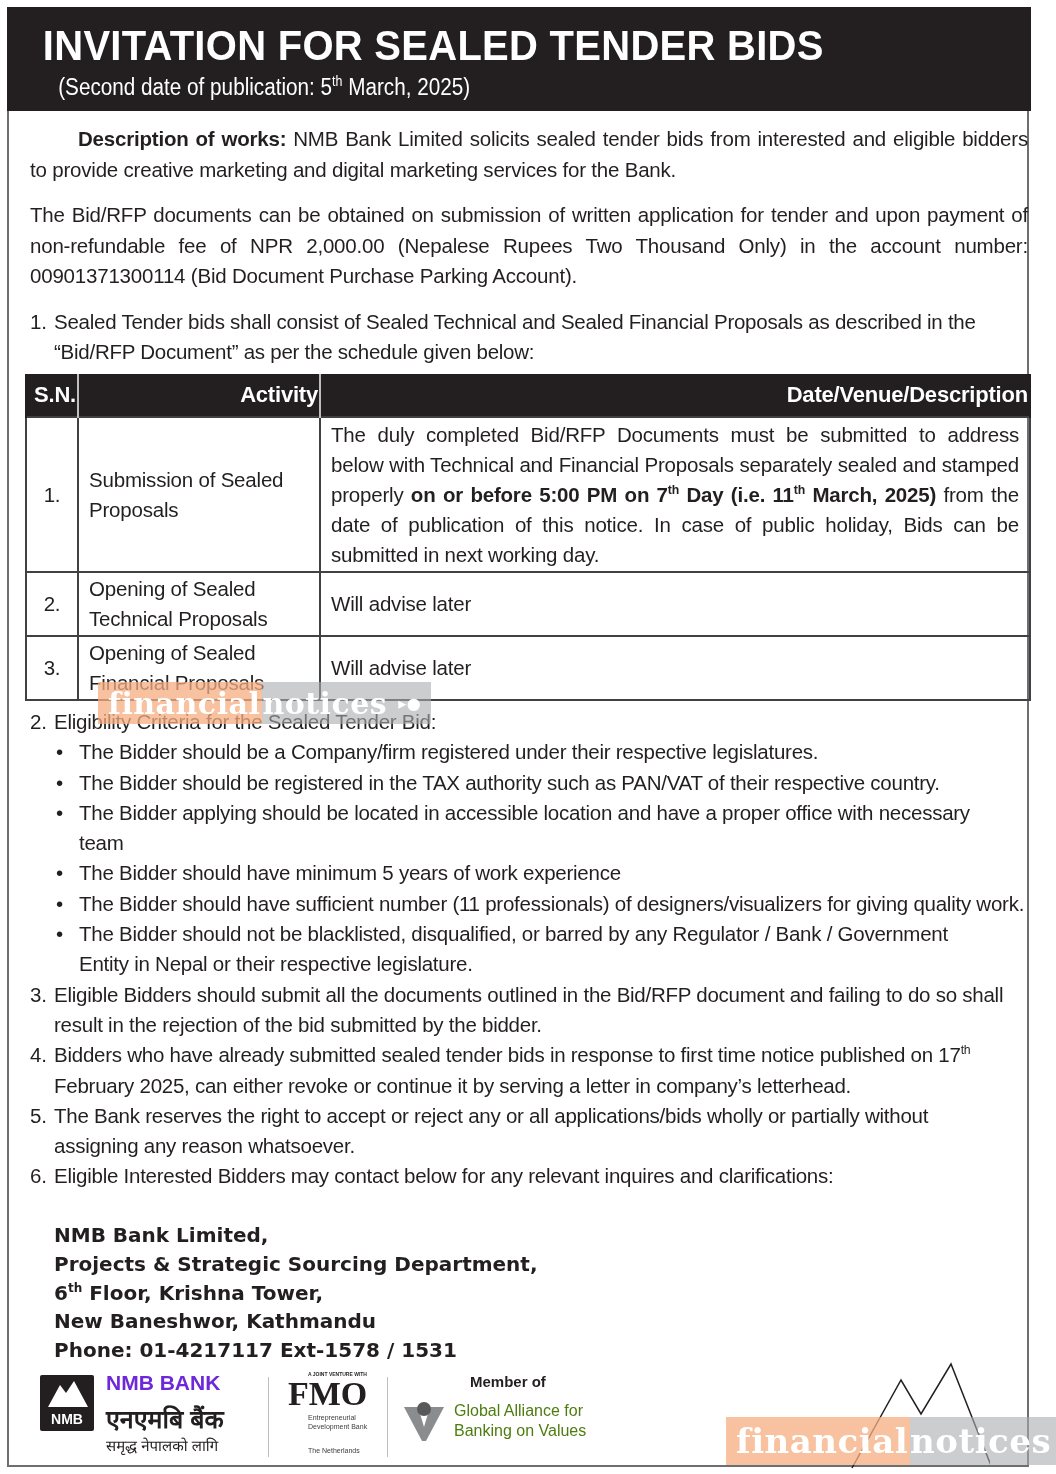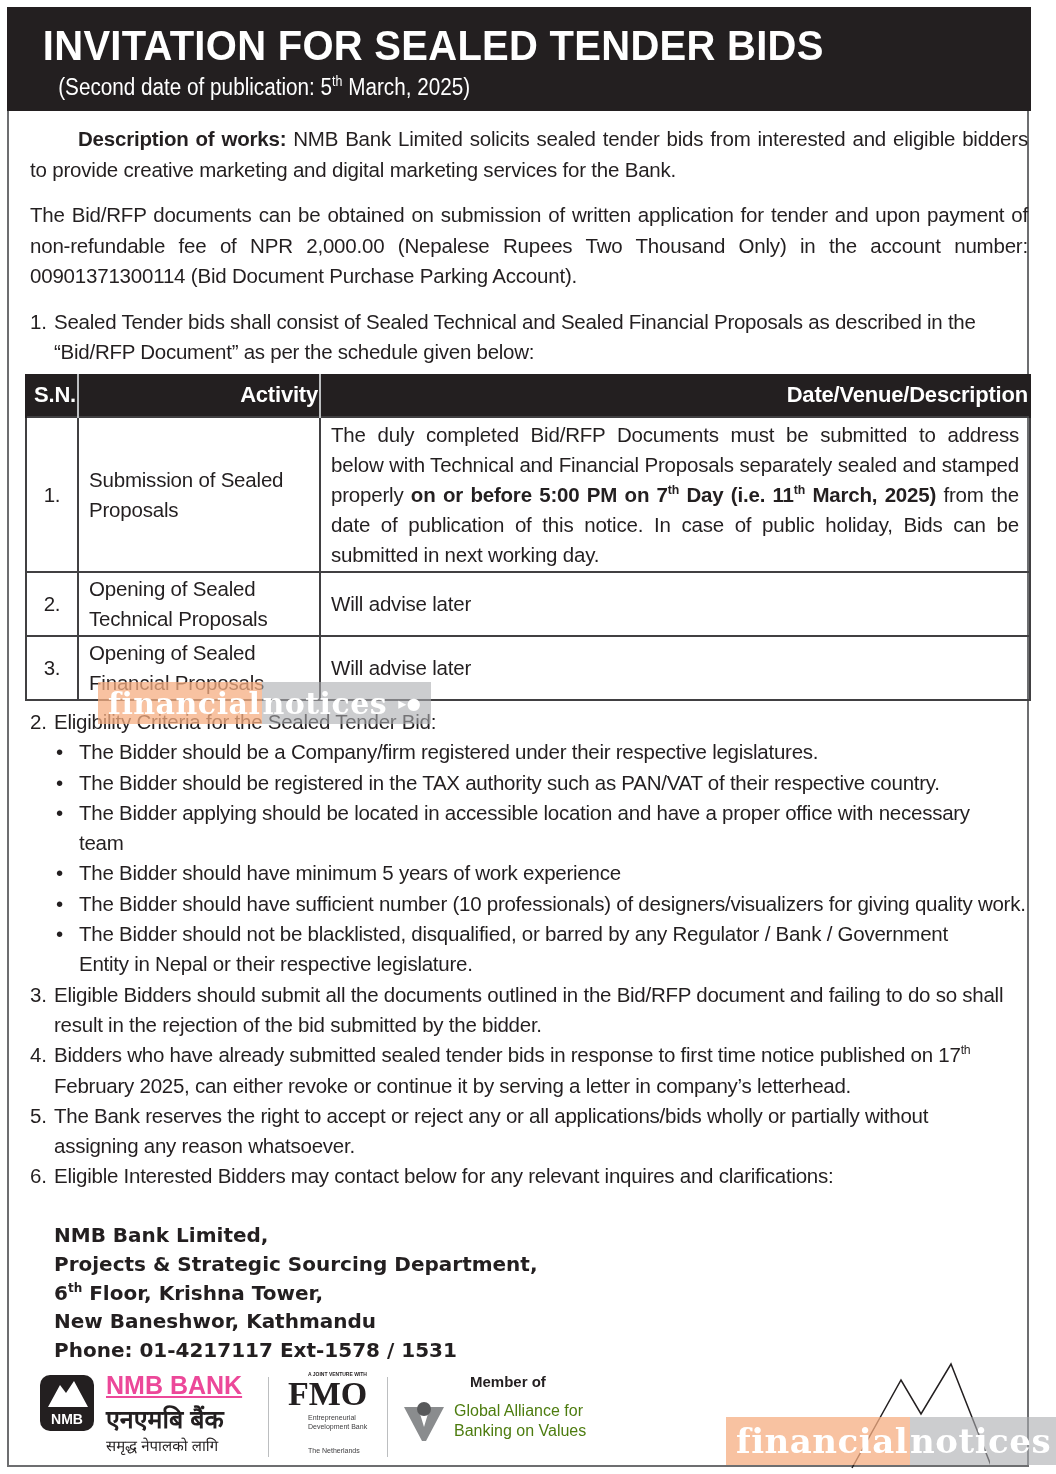--- a/index.html
+++ b/index.html
@@ -28,24 +28,24 @@
                    border-left: 2px solid #bcbec0; border-right: 2px solid #bcbec0; text-align: right; }
   table.sched th:first-child { border-left: 2px solid #231f20; }
   table.sched th:last-child { border-right: 2px solid #231f20; padding-left: 24px; }
   table.sched td { border: 2px solid #414042; vertical-align: middle; padding: 0 10px; }
   table.sched td.sn { text-align: center; width: 50px; padding: 0; }
   table.sched td.act { width: 220px; }
   table.sched td.desc { text-align: justify; }
   .contact { position: absolute; left: 54px; top: 1221px; font-size: 20px; line-height: 28.8px; font-weight: 700;
              font-family: "DejaVu Sans", sans-serif; letter-spacing: 0; }
   .logos { position: absolute; left: 0; top: 1365px; width: 1056px; height: 100px; }
-  .nmb-box { position: absolute; left: 40px; top: 10px; width: 54px; height: 56px; background: #231f20; border-radius: 10px; }
+  .nmb-box { position: absolute; left: 40px; top: 10px; width: 54px; height: 56px; background: #231f20; border-radius: 2px; }
   .nmb-box .lbl { position: absolute; bottom: 4px; width: 100%; text-align: center; color: #fff;
                   font-weight: 700; font-size: 14px; }
-  .nmb-name { position: absolute; left: 106px; top: 6px; font-size: 25px; font-weight: 700; color: #ec4899; text-decoration: underline; }
+  .nmb-name { position: absolute; left: 106px; top: 6px; font-size: 21px; font-weight: 700; color: #6d28d9; }
   .nmb-dev { position: absolute; left: 106px; top: 36px; font-size: 25px; font-weight: 700; color: #231f20; }
   .nmb-tag { position: absolute; left: 106px; top: 70px; font-size: 15px; color: #231f20; }
   .vline { position: absolute; top: 12px; width: 1px; height: 80px; background: #bcbec0; }
   .fmo-small { position: absolute; left: 308px; top: 6px; font-size: 5px; font-weight: 700; }
   .fmo { position: absolute; left: 288px; top: 10px; font-family: "Liberation Serif", serif; font-size: 34px; font-weight: 700; }
   .fmo-desc { position: absolute; left: 308px; top: 48px; font-size: 7px; line-height: 9px; color: #414042; }
   .fmo-nl { position: absolute; left: 308px; top: 82px; font-size: 7px; color: #414042; }
   .member { position: absolute; left: 470px; top: 8px; font-size: 15px; font-weight: 700; }
   .gabv { position: absolute; left: 454px; top: 36px; font-size: 16px; line-height: 20px; color: #4d7c0f; }
   .gabv-logo { position: absolute; left: 404px; top: 36px; }
@@ -102,21 +102,21 @@
 
 <div class="numlist" style="top:707px;">
   <div class="numitem">
     <span class="n">2.</span><span>Eligibility Criteria for the Sealed Tender Bid:</span>
   </div>
   <ul class="bullets">
     <li>The Bidder should be a Company/firm registered under their respective legislatures.</li>
     <li>The Bidder should be registered in the TAX authority such as PAN/VAT of their respective country.</li>
     <li style="padding-right:60px;">The Bidder applying should be located in accessible location and have a proper office with necessary team</li>
     <li>The Bidder should have minimum 5 years of work experience</li>
-    <li>The Bidder should have sufficient number (10 professionals) of designers/visualizers for giving quality work.</li>
+    <li>The Bidder should have sufficient number (11 professionals) of designers/visualizers for giving quality work.</li>
     <li style="padding-right:60px;">The Bidder should not be blacklisted, disqualified, or barred by any Regulator / Bank / Government Entity in Nepal or their respective legislature.</li>
   </ul>
   <div class="numitem"><span class="n">3.</span><span>Eligible Bidders should submit all the documents outlined in the Bid/RFP document and failing to do so shall result in the rejection of the bid submitted by the bidder.</span></div>
   <div class="numitem"><span class="n">4.</span><span>Bidders who have already submitted sealed tender bids in response to first time notice published on 17</span><sup>th</sup><span> February 2025, can either revoke or continue it by serving a letter in company’s letterhead.</span></div>
   <div class="numitem" style="padding-right:50px;"><span class="n">5.</span><span>The Bank reserves the right to accept or reject any or all applications/bids wholly or partially without assigning any reason whatsoever.</span></div>
   <div class="numitem"><span class="n">6.</span><span>Eligible Interested Bidders may contact below for any relevant inquires and clarifications:</span></div>
 </div>
 
 <div class="contact">
   <div>NMB Bank Limited,</div>

